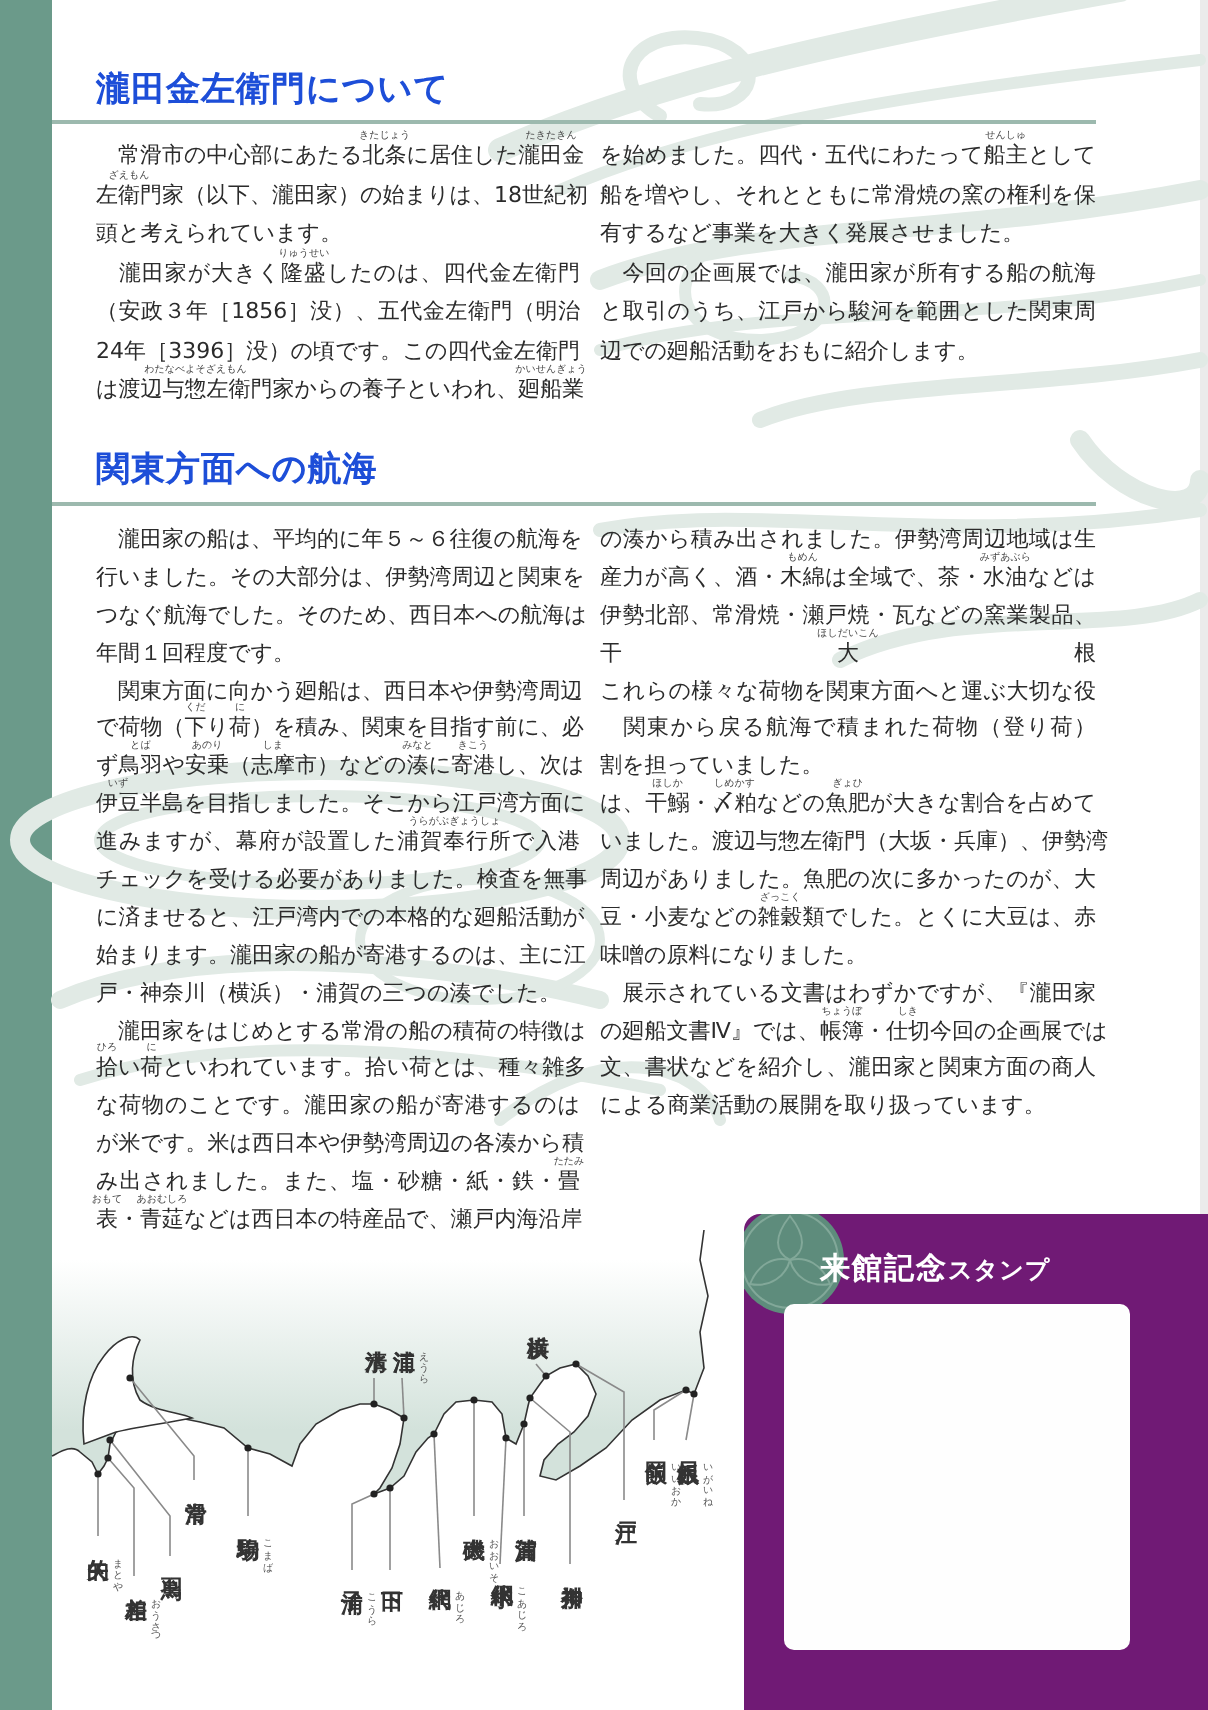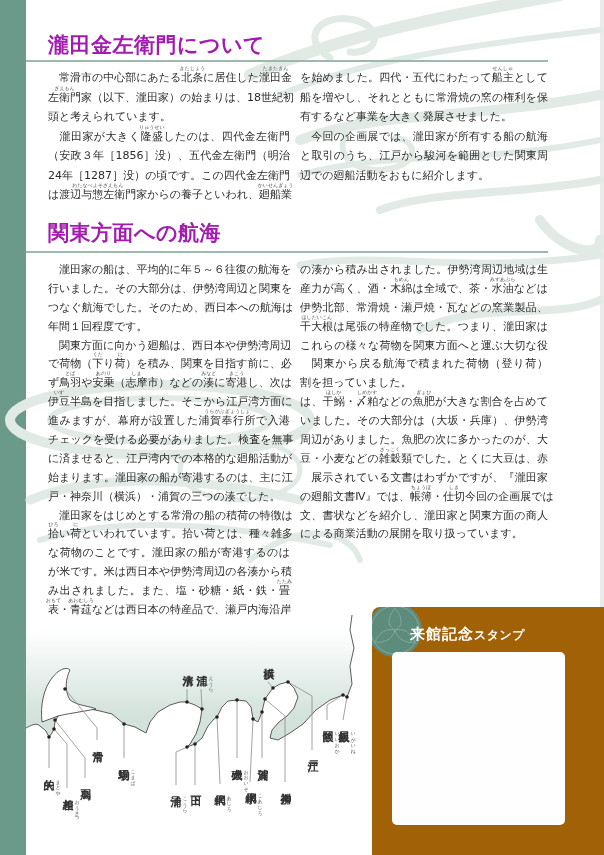--- a/index.html
+++ b/index.html
@@ -2,36 +2,36 @@
 <html><head>
 <meta charset="utf-8">
 <style>
   html,body{margin:0;padding:0;}
   body{width:604px;height:855px;position:relative;overflow:hidden;background:#ffffff;
        font-family:"DejaVu Sans","Liberation Sans",sans-serif;color:#2b2b2b;}
   .abs{position:absolute;}
   #sidebar{left:0;top:0;width:26px;height:855px;background:#6b9a8a;}
   #right-strip{left:600px;top:0;width:4px;height:607px;background:#ebebeb;}
   #waves{left:0;top:0;width:604px;height:855px;z-index:0;pointer-events:none;}
-  .heading{font-family:"DejaVu Serif","Liberation Serif",serif;font-weight:bold;font-size:21px;
-           color:#a21caf;line-height:24px;white-space:nowrap;letter-spacing:0.5px;z-index:2;text-align:right;}
+  .heading{font-family:"DejaVu Serif","Liberation Serif",serif;font-weight:bold;font-size:17px;
+           color:#1d4ed8;line-height:24px;white-space:nowrap;letter-spacing:0.5px;z-index:2;text-align:right;}
   .rule{left:26px;width:522px;height:2px;background:#9cb9ae;z-index:2;}
   .col{z-index:2;font-size:11px;}
   .s1 .line{height:19.5px;line-height:19.5px;}
   .s2 .line{height:18.9px;line-height:18.9px;}
   .line{white-space:nowrap;text-align:justify;text-align-last:justify;text-justify:inter-character;}
   .line.last{text-align:center;text-align-last:left;}
   .rb{position:relative;display:inline;}
   .rt{position:absolute;left:-6px;right:-6px;top:-5px;font-size:5px;line-height:5px;text-align:center;
       white-space:nowrap;color:#444;text-align-last:center;}
   #map{left:0;top:600px;width:380px;height:255px;z-index:1;}
   .mlabel{position:absolute;display:flex;flex-direction:row;align-items:flex-start;z-index:3;}
   .mname{writing-mode:vertical-rl;font-size:11px;font-weight:bold;line-height:11px;color:#333;letter-spacing:0;}
   .mread{writing-mode:vertical-rl;font-size:5px;line-height:5px;color:#555;margin-left:1px;margin-top:6px;}
-  #stamp{left:372px;top:607px;width:232px;height:248px;background:#a16207;border-top-left-radius:8px;overflow:hidden;z-index:4;}
+  #stamp{left:372px;top:607px;width:232px;height:248px;background:#701a75;border-top-left-radius:8px;overflow:hidden;z-index:4;}
   #crest{position:absolute;left:-5px;top:-5px;width:60px;height:60px;}
   #stamp-title{position:absolute;left:38px;top:17px;color:#ffffff;font-family:"DejaVu Serif","Liberation Serif",serif;
                font-weight:bold;white-space:nowrap;}
   #stamp-title .k{font-size:15px;letter-spacing:1px;}
   #stamp-title .s{font-size:12px;letter-spacing:0.5px;}
   #stamp-area{position:absolute;left:20px;top:45px;width:173px;height:173px;background:#fefefe;border-radius:5px;}
 </style>
 </head>
 <body>
 
@@ -60,33 +60,33 @@
 </svg>
 
 <div class="abs heading" style="left:48px;top:33px;">瀧田金左衛門について</div>
 <div class="abs rule" style="top:60px;"></div>
 <div class="abs col s1" style="left:48px;top:68px;width:242px;">
     <div class="line"><span>　常滑市の中心部にあたる</span><span class="rb"><span>北条</span><span class="rt">きたじょう</span></span><span>に居住した</span><span class="rb"><span>瀧田金</span><span class="rt">たきたきん</span></span></div>
     <div class="line"><span class="rb"><span>左衛門</span><span class="rt">ざえもん</span></span><span>家（以下、瀧田家）の始まりは、18世紀初</span></div>
     <div class="line last"><span>頭と考えられています。</span></div>
     <div class="line"><span>　瀧田家が大きく</span><span class="rb"><span>隆盛</span><span class="rt">りゅうせい</span></span><span>したのは、四代金左衛門</span></div>
     <div class="line"><span>（安政３年［1856］没）、五代金左衛門（明治</span></div>
-    <div class="line"><span>24年［1287］没）の頃です。この四代金左衛門</span></div>
+    <div class="line"><span>24年［3396］没）の頃です。この四代金左衛門</span></div>
     <div class="line"><span>は</span><span class="rb"><span>渡辺与惣左衛門</span><span class="rt">わたなべよそざえもん</span></span><span>家からの養子といわれ、</span><span class="rb"><span>廻船業</span><span class="rt">かいせんぎょう</span></span></div>
   </div>
 <div class="abs col s1" style="left:300px;top:68px;width:248px;">
     <div class="line"><span>を始めました。四代・五代にわたって</span><span class="rb"><span>船主</span><span class="rt">せんしゅ</span></span><span>として</span></div>
     <div class="line"><span>船を増やし、それとともに常滑焼の窯の権利を保</span></div>
     <div class="line last"><span>有するなど事業を大きく発展させました。</span></div>
     <div class="line"><span>　今回の企画展では、瀧田家が所有する船の航海</span></div>
     <div class="line"><span>と取引のうち、江戸から駿河を範囲とした関東周</span></div>
     <div class="line last"><span>辺での廻船活動をおもに紹介します。</span></div>
   </div>
 
-<div class="abs heading" style="left:48px;top:223px;font-family:Liberation Mono, monospace;">関東方面への航海</div>
+<div class="abs heading" style="left:48px;top:223px;">関東方面への航海</div>
 <div class="abs rule" style="top:251px;"></div>
 <div class="abs col s2" style="left:48px;top:261px;width:242px;">
     <div class="line"><span>　瀧田家の船は、平均的に年５～６往復の航海を</span></div>
     <div class="line"><span>行いました。その大部分は、伊勢湾周辺と関東を</span></div>
     <div class="line"><span>つなぐ航海でした。そのため、西日本への航海は</span></div>
     <div class="line last"><span>年間１回程度です。</span></div>
     <div class="line"><span>　関東方面に向かう廻船は、西日本や伊勢湾周辺</span></div>
     <div class="line"><span>で荷物（</span><span class="rb"><span>下</span><span class="rt">くだ</span></span><span>り</span><span class="rb"><span>荷</span><span class="rt">に</span></span><span>）を積み、関東を目指す前に、必</span></div>
     <div class="line"><span>ず</span><span class="rb"><span>鳥羽</span><span class="rt">とば</span></span><span>や</span><span class="rb"><span>安乗</span><span class="rt">あのり</span></span><span>（</span><span class="rb"><span>志摩</span><span class="rt">しま</span></span><span>市）などの</span><span class="rb"><span>湊</span><span class="rt">みなと</span></span><span>に</span><span class="rb"><span>寄港</span><span class="rt">きこう</span></span><span>し、次は</span></div>
     <div class="line"><span class="rb"><span>伊豆</span><span class="rt">いず</span></span><span>半島を目指しました。そこから江戸湾方面に</span></div>
@@ -99,28 +99,29 @@
     <div class="line"><span class="rb"><span>拾</span><span class="rt">ひろ</span></span><span>い</span><span class="rb"><span>荷</span><span class="rt">に</span></span><span>といわれています。拾い荷とは、種々雑多</span></div>
     <div class="line"><span>な荷物のことです。瀧田家の船が寄港するのは</span></div>
     <div class="line"><span>が米です。米は西日本や伊勢湾周辺の各湊から積</span></div>
     <div class="line"><span>み出されました。また、塩・砂糖・紙・鉄・</span><span class="rb"><span>畳</span><span class="rt">たたみ</span></span></div>
     <div class="line"><span class="rb"><span>表</span><span class="rt">おもて</span></span><span>・</span><span class="rb"><span>青莚</span><span class="rt">あおむしろ</span></span><span>などは西日本の特産品で、瀬戸内海沿岸</span></div>
   </div>
 <div class="abs col s2" style="left:300px;top:261px;width:248px;">
     <div class="line"><span>の湊から積み出されました。伊勢湾周辺地域は生</span></div>
     <div class="line"><span>産力が高く、酒・</span><span class="rb"><span>木綿</span><span class="rt">もめん</span></span><span>は全域で、茶・</span><span class="rb"><span>水油</span><span class="rt">みずあぶら</span></span><span>などは</span></div>
     <div class="line"><span>伊勢北部、常滑焼・瀬戸焼・瓦などの窯業製品、</span></div>
-    <div class="line"><span class="rb"><span>干大根</span><span class="rt">ほしだいこん</span></span><span>は尾張の特産物でした。つまり、瀧田家は</span></div>
+    <div class="line"><span class="rb"><span>干大根</span><span class="rt">ほしだいこん</span></span></div>
     <div class="line"><span>これらの様々な荷物を関東方面へと運ぶ大切な役</span></div>
     <div class="line"><span>　関東から戻る航海で積まれた荷物（登り荷）</span></div>
     <div class="line last"><span>割を担っていました。</span></div>
     <div class="line"><span>は、</span><span class="rb"><span>干鰯</span><span class="rt">ほしか</span></span><span>・</span><span class="rb"><span>〆粕</span><span class="rt">しめかす</span></span><span>などの</span><span class="rb"><span>魚肥</span><span class="rt">ぎょひ</span></span><span>が大きな割合を占めて</span></div>
-    <div class="line"><span>いました。その大部分は（大坂・兵庫）、伊勢湾</span></div>
+    <div class="line"><span>いました。渡辺与惣左衛門（大坂・兵庫）、伊勢湾</span></div>
     <div class="line"><span>周辺がありました。魚肥の次に多かったのが、大</span></div>
     <div class="line"><span>豆・小麦などの</span><span class="rb"><span>雑穀</span><span class="rt">ざっこく</span></span><span>類でした。とくに大豆は、赤</span></div>
+    <div class="line last"><span>味噌の原料になりました。</span></div>
     <div class="line"><span>　展示されている文書はわずかですが、『瀧田家</span></div>
     <div class="line"><span>の廻船文書Ⅳ』では、</span><span class="rb"><span>帳簿</span><span class="rt">ちょうぼ</span></span><span>・</span><span class="rb"><span>仕切</span><span class="rt">しき</span></span><span>今回の企画展では</span></div>
     <div class="line"><span>文、書状などを紹介し、瀧田家と関東方面の商人</span></div>
     <div class="line last"><span>による商業活動の展開を取り扱っています。</span></div>
   </div>
 
 <svg id="map" class="abs" viewBox="0 600 380 255">
   <defs>
     <linearGradient id="land" x1="0" y1="630" x2="0" y2="715" gradientUnits="userSpaceOnUse">
       <stop offset="0" stop-color="#d3e2db" stop-opacity="0"></stop>

